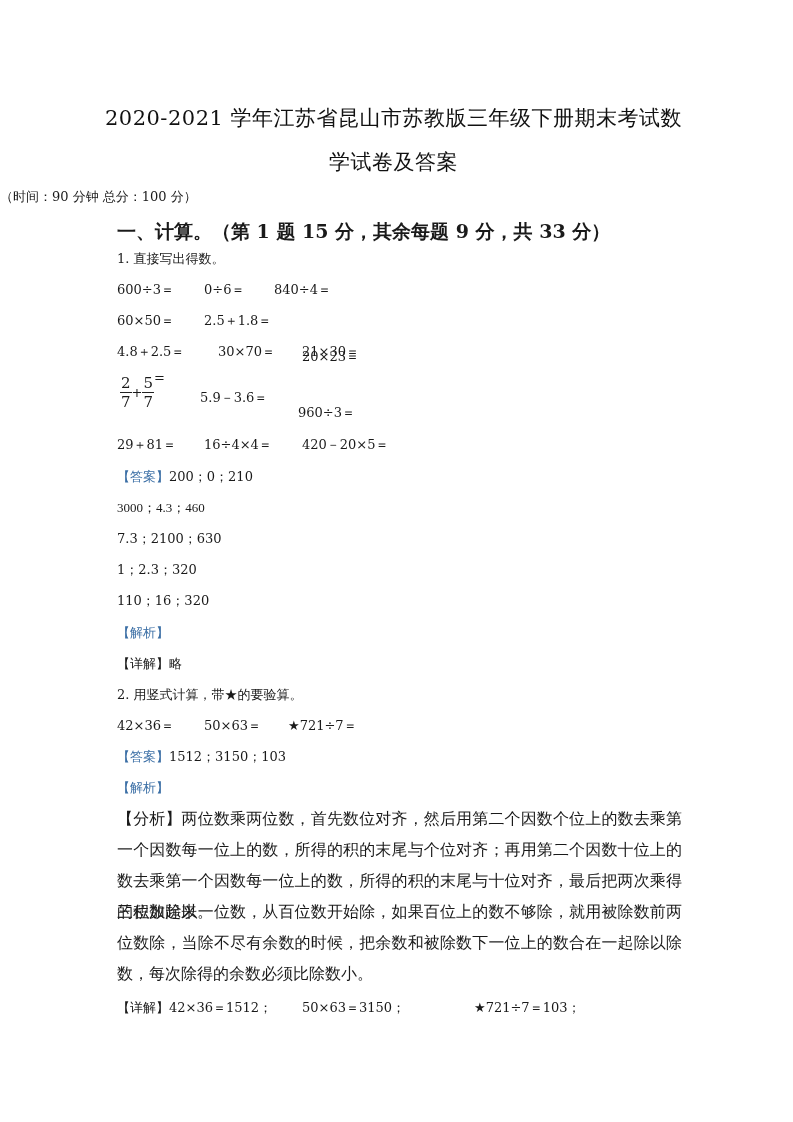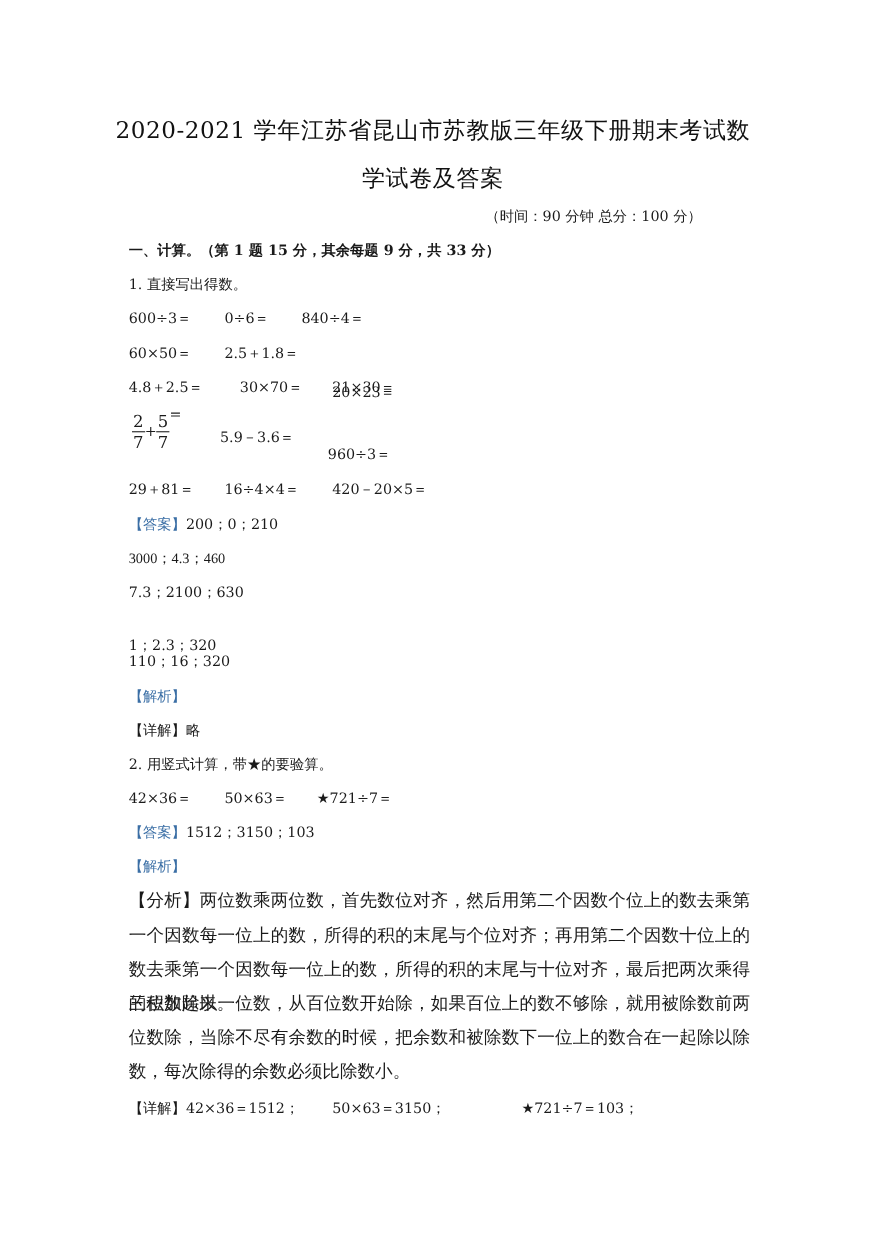--- a/index.html
+++ b/index.html
@@ -6,23 +6,23 @@
   body {
     width: 793px; height: 1122px; position: relative; overflow: hidden;
     font-family: "DejaVu Serif", "Liberation Serif", serif;
     color: #1a1a1a;
   }
   .abs { position: absolute; white-space: nowrap; }
   .title {
     left: 0; width: 787px; text-align: center;
     font-size: 21px; letter-spacing: 0.5px; color: #111;
   }
-  .subtitle { left: 0; width: 638px; text-align: right; font-size: 13px; }
+  .subtitle { left: 0; width: 638px; text-align: left; font-size: 13px; }
   .line { left: 117px; font-size: 13px; }
-  .section { left: 117px; font-size: 13px; font-weight: bold; }
+  .section { left: 117px; font-size: 19px; font-weight: bold; }
   .blue { color: #3a6ea5; }
   .frac {
     display: inline-flex; flex-direction: column; align-items: center;
     vertical-align: middle; font-size: 15px; line-height: 18px;
   }
   .frac .num { border-bottom: 1px solid #222; padding: 0 1px; }
   .para {
     left: 117px; width: 565px; font-size: 16px; line-height: 31px;
     white-space: normal; text-align: justify;
   }
@@ -66,21 +66,21 @@
 
   <div class="abs line" style="top:436px; left:117px;">29＋81＝</div>
   <div class="abs line" style="top:436px; left:204px;">16÷4×4＝</div>
   <div class="abs line" style="top:436px; left:302px;">420－20×5＝</div>
 
   <div class="abs line" style="top:468px;">
     <span class="blue">【答案】</span><span>200；0；210</span>
   </div>
   <div class="abs line" style="top:499px;font-family:Liberation Serif, serif;">3000；4.3；460</div>
   <div class="abs line" style="top:530px;">7.3；2100；630</div>
-  <div class="abs line" style="top:561px;margin-top:17px;">1；2.3；320</div>
+  <div class="abs line" style="top:561px;">1；2.3；320</div>
   <div class="abs line" style="top:592px;">110；16；320</div>
 
   <div class="abs line blue" style="top:624px;">【解析】</div>
   <div class="abs line" style="top:655px;">
     <span>【详解】</span><span>略</span>
   </div>
 
   <div class="abs line" style="top:686px;">2.  用竖式计算，带★的要验算。</div>
   <div class="abs line" style="top:717px; left:117px;">42×36＝</div>
   <div class="abs line" style="top:717px; left:204px;">50×63＝</div>

